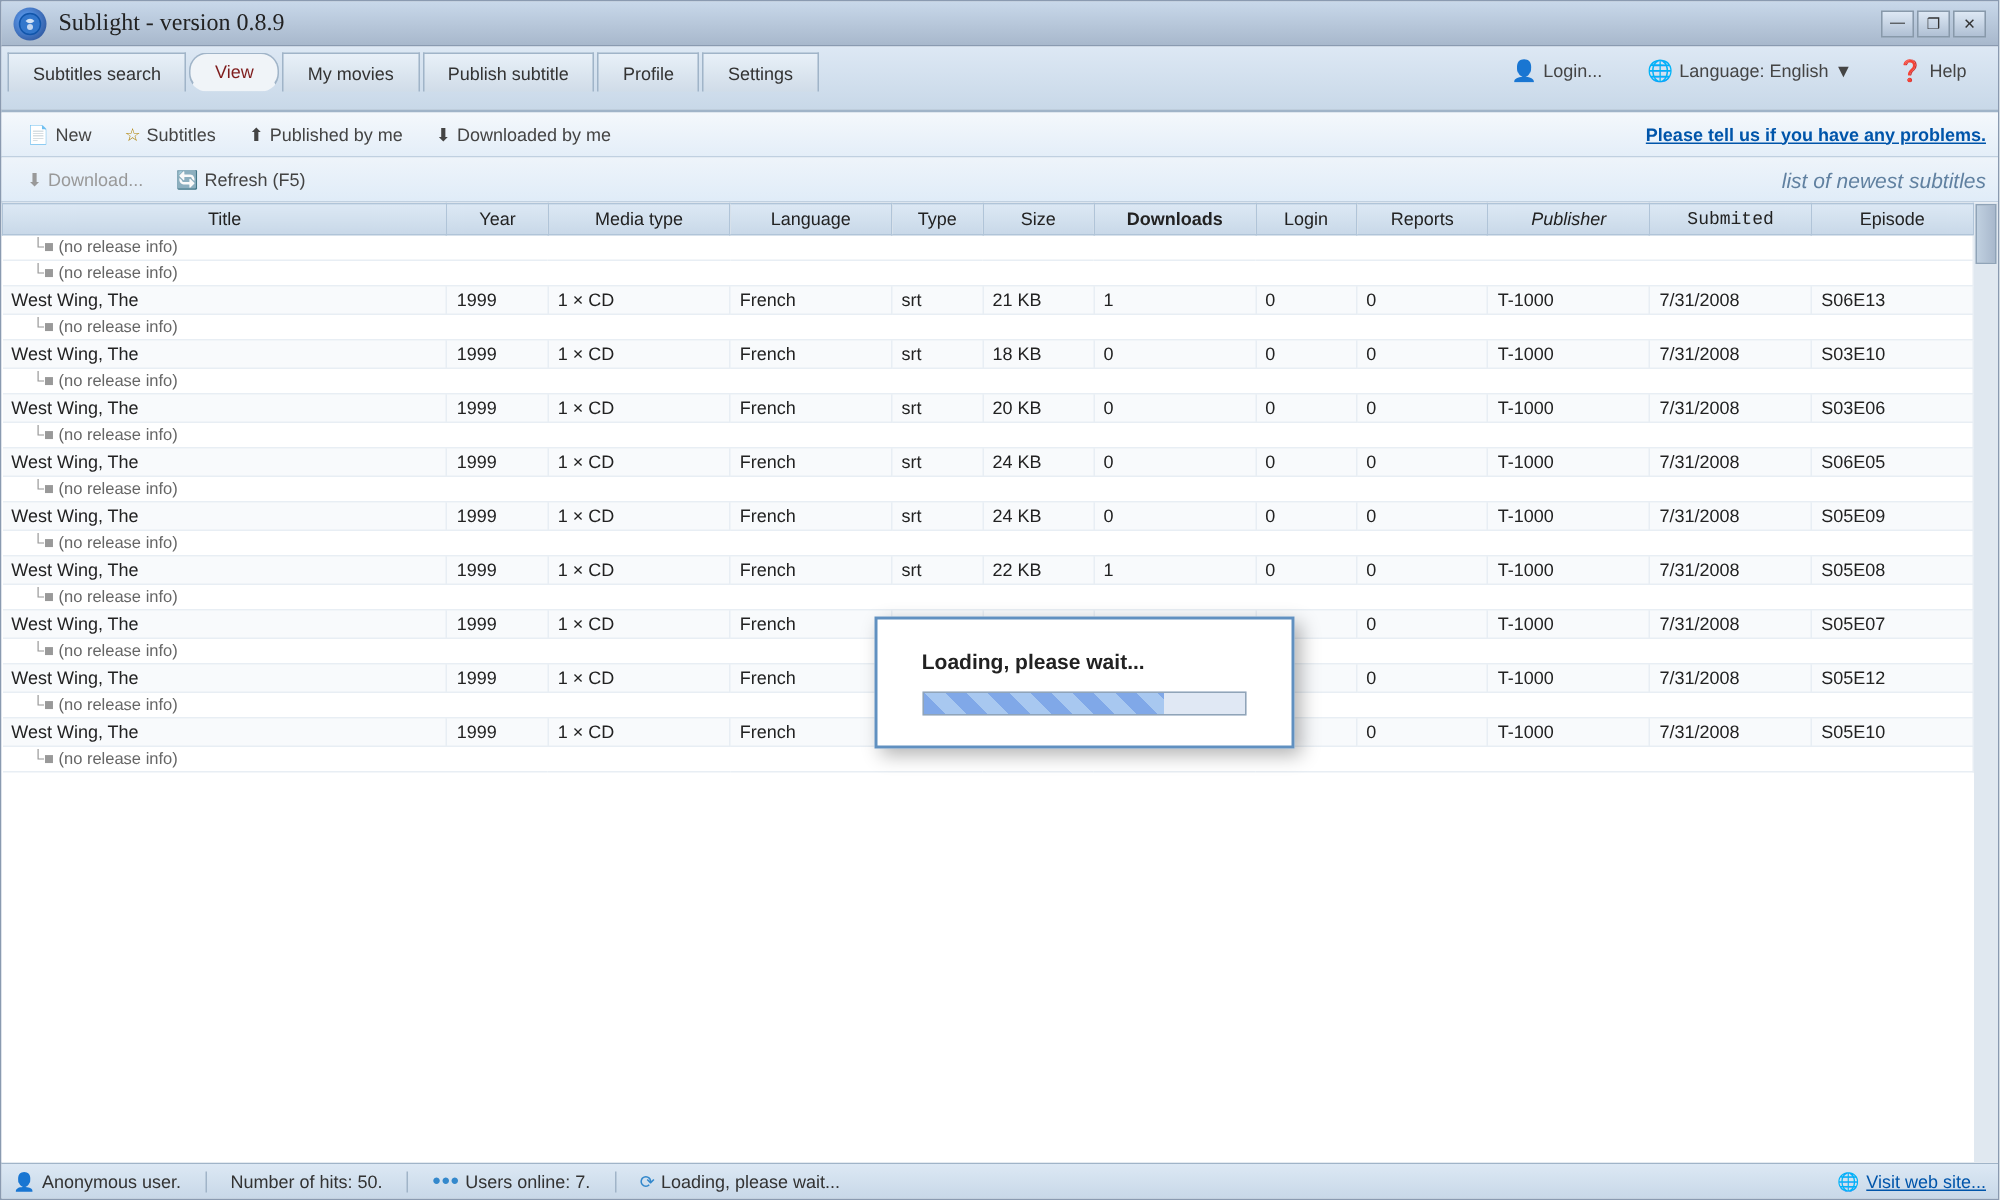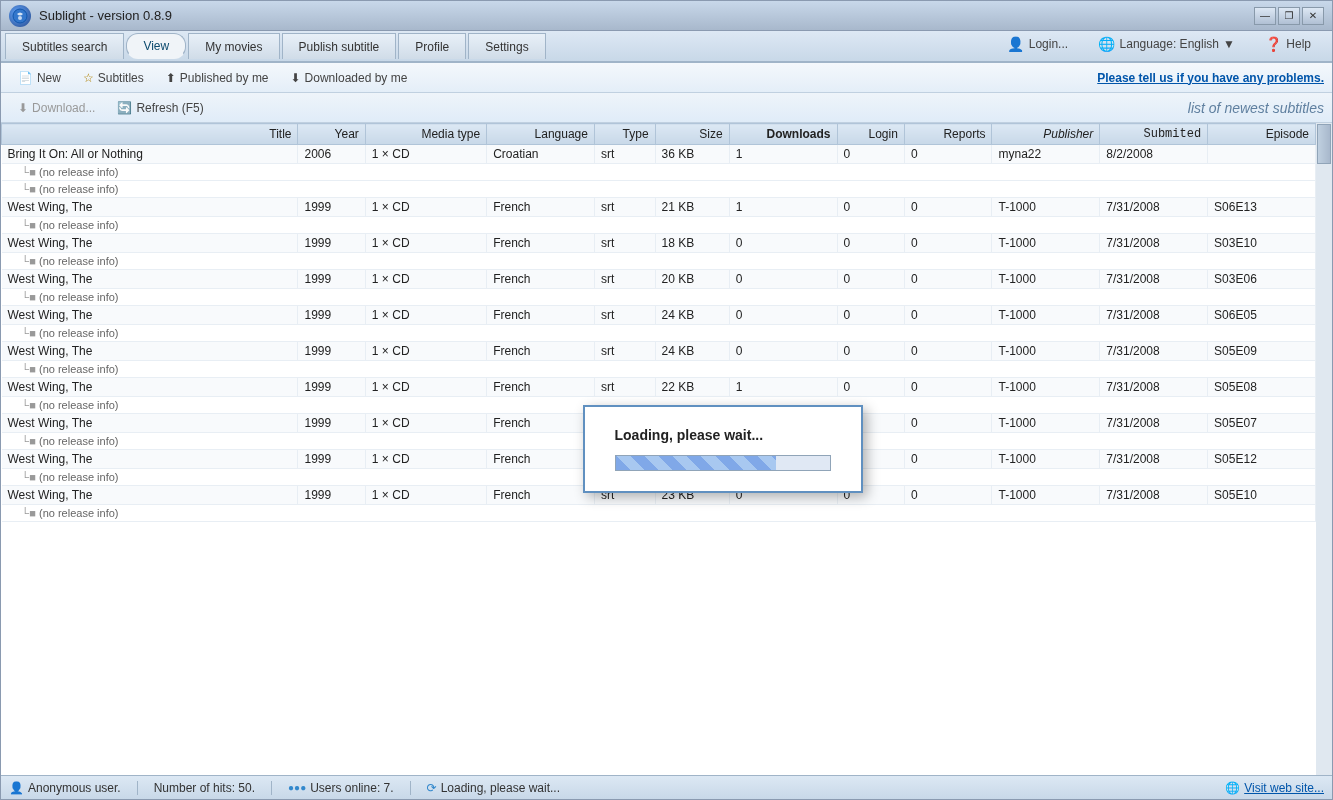--- a/index.html
+++ b/index.html
@@ -38,65 +38,66 @@
       height: 22px;
       background: radial-gradient(circle at 40% 40%, #6af, #248);
       border-radius: 50%;
       display: flex;
       align-items: center;
       justify-content: center;
       font-size: 10px;
       color: white;
     }
     .title-text {
-      font-size: 13px;
+      font-size: 16px;
       color: #222;
       font-weight: normal;
+      font-family: Liberation Serif, serif;
     }
     .title-controls {
       display: flex;
       gap: 2px;
     }
     .title-btn {
       width: 22px;
       height: 18px;
       background: linear-gradient(to bottom, #dde8f4, #b0c0d4);
       border: 1px solid #8899aa;
       cursor: pointer;
       display: flex;
       align-items: center;
       justify-content: center;
       font-size: 10px;
       color: #333;
     }
     .nav-tabs {
       background: linear-gradient(to bottom, #dde8f4, #c8d8e8);
-      height: 32px;
-      display: flex;
-      align-items: center;
+      height: 44px;
+      display: flex;
+      align-items: flex-start;
       padding: 4px 4px;
       border-bottom: 2px solid #a0b4c8;
     }
     .nav-tab {
       padding: 4px 16px;
       border: 1px solid #a0b4c8;
       border-bottom: none;
       background: linear-gradient(to bottom, #e8f0f8, #d0dce8);
       cursor: pointer;
       font-size: 12px;
       color: #333;
       margin-right: 2px;
       height: 26px;
       display: flex;
       align-items: center;
     }
     .nav-tab.active {
       background: #f0f4f8;
       border-bottom: 2px solid #f0f4f8;
-      color: #0c4a6e;
+      color: #7f1d1d;
       font-weight: 500;
       z-index: 1;
       border-radius: 12px;
     }
     .toolbar {
       background: linear-gradient(to bottom, #f4f8fc, #e4eef8);
       height: 30px;
       display: flex;
       align-items: center;
       padding: 0 8px;
@@ -154,21 +155,21 @@
     }
     .data-table {
       width: 100%;
       border-collapse: collapse;
       font-size: 12px;
     }
     .data-table th {
       background: linear-gradient(to bottom, #dce8f4, #c8d8e8);
       border: 1px solid #b0c4d8;
       padding: 3px 6px;
-      text-align: right;
+      text-align: center;
       font-weight: normal;
       color: #222;
       white-space: nowrap;
       position: sticky;
       top: 0;
     }
     .data-table td {
       border-bottom: 1px solid #e8eef4;
       border-right: 1px solid #e8eef4;
       padding: 2px 6px;
@@ -386,34 +387,20 @@
             <th style="min-width:55px;">Size</th>
             <th style="min-width:80px;font-weight:bold;">Downloads</th>
             <th style="min-width:50px;">Login</th>
             <th style="min-width:65px;">Reports</th>
             <th style="min-width:80px;font-style:italic;">Publisher</th>
             <th style="min-width:80px;font-family:Liberation Mono, monospace;">Submited</th>
             <th style="min-width:80px;">Episode</th>
           </tr>
         </thead>
         <tbody id="table-body">
-        <tr class="row-main">
-              <td>Bring It On: All or Nothing</td>
-              <td>2006</td>
-              <td>1 × CD</td>
-              <td>Croatian</td>
-              <td>srt</td>
-              <td>36 KB</td>
-              <td>1</td>
-              <td>0</td>
-              <td>0</td>
-              <td>myna22</td>
-              <td>8/2/2008</td>
-              <td></td>
-            </tr>
             <tr class="row-sub">
               <td colspan="12"><span style="color:#999; font-size:11px;">└■ </span>(no release info)</td>
             </tr>
             <tr class="row-sub">
               <td colspan="12"><span style="color:#999; font-size:11px;">└■ </span>(no release info)</td>
             </tr>
             <tr class="row-main">
               <td>West Wing, The</td>
               <td>1999</td>
               <td>1 × CD</td>

